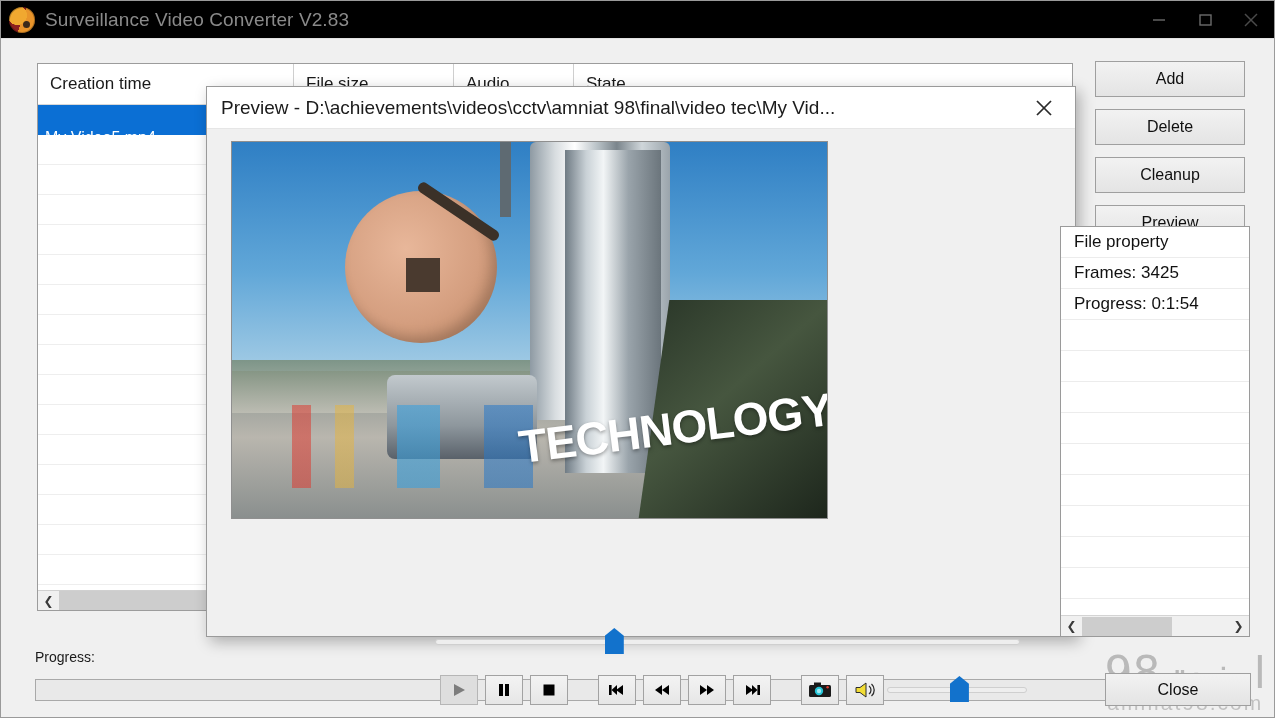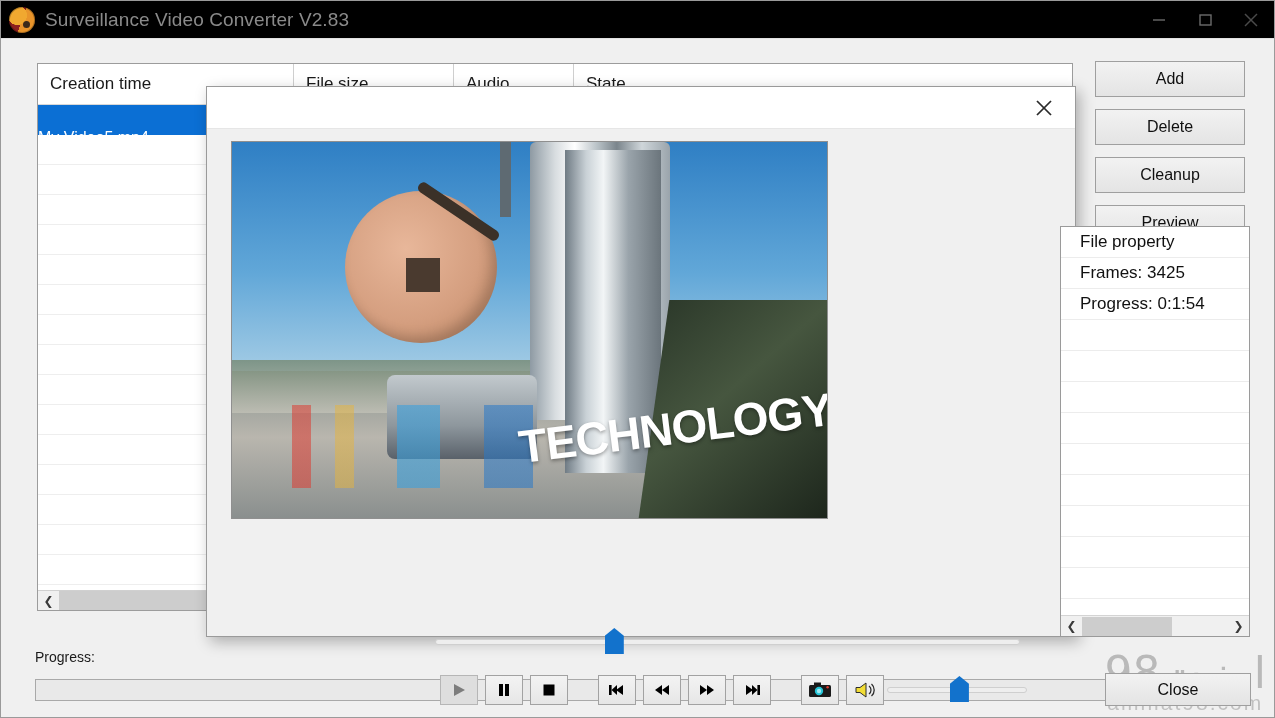--- a/index.html
+++ b/index.html
@@ -77,21 +77,21 @@
     white-space: nowrap; overflow: hidden;
   }
   #list-body { position: relative; width: 100%; height: 487px; }
   .list-row {
     height: 30px; width: 100%;
     border-bottom: 1px solid #eeeeee;
     display: flex; align-items: center;
     font-size: 16px; color: #111;
   }
   .list-row.selected { background: #0b6fd4; color: #ffffff; border-bottom-color: #0b6fd4; }
-  .list-row .cell-name { width: 315px; white-space: nowrap; overflow: hidden; margin-top: 36px; }
+  .list-row .cell-name { width: 315px; padding-left: 7px; white-space: nowrap; overflow: hidden; margin-top: 36px; }
   #list-hscroll {
     position: absolute; left: 0; bottom: 0; width: 100%; height: 20px;
     background: #f0f0f0; border-top: 1px solid #d0d0d0;
     display: flex; align-items: center;
   }
   .sb-arrow {
     width: 21px; height: 19px; flex: 0 0 auto;
     display: flex; align-items: center; justify-content: center;
     color: #3a3a3a; font-size: 12px; line-height: 1;
     background: #f0f0f0;
@@ -233,21 +233,21 @@
     white-space: nowrap;
   }
 
   
   #file-property {
     position: absolute; left: 853px; top: 139px; width: 190px; height: 411px;
     background: #ffffff; border: 1px solid #9a9a9a;
   }
   .fp-row {
     height: 31px; display: flex; align-items: center;
-    padding-left: 19px; font-size: 17px; color: #111;
+    padding-left: 13px; font-size: 17px; color: #111;
     border-bottom: 1px solid #ececec;
     white-space: nowrap;
   }
   #fp-hscroll {
     position: absolute; left: 0; bottom: 0; width: 100%; height: 21px;
     background: #f0f0f0; border-top: 1px solid #d4d4d4;
     display: flex; align-items: center;
   }
 
   
@@ -359,20 +359,21 @@
   <div id="progress-bar"></div>
 
   <div id="watermark">
     <div id="watermark-ar">امنیت98</div>
     <div id="watermark-url">amniat98.com</div>
   </div>
 
   <div id="preview-dialog">
 
     <div id="dlg-titlebar">
+      <div id="dlg-title">Preview - D:\achievements\videos\cctv\amniat 98\final\video tec\My Vid...</div>
       <div id="dlg-close-x">
         <svg width="26" height="26" viewBox="0 0 26 26">
             <line x1="6" y1="6" x2="20" y2="20" stroke="#2a2a2a" stroke-width="1.7"></line>
             <line x1="20" y1="6" x2="6" y2="20" stroke="#2a2a2a" stroke-width="1.7"></line>
           </svg>
       </div>
     </div>
 
     <div id="video-frame">
       <div class="vid-sky"></div>

